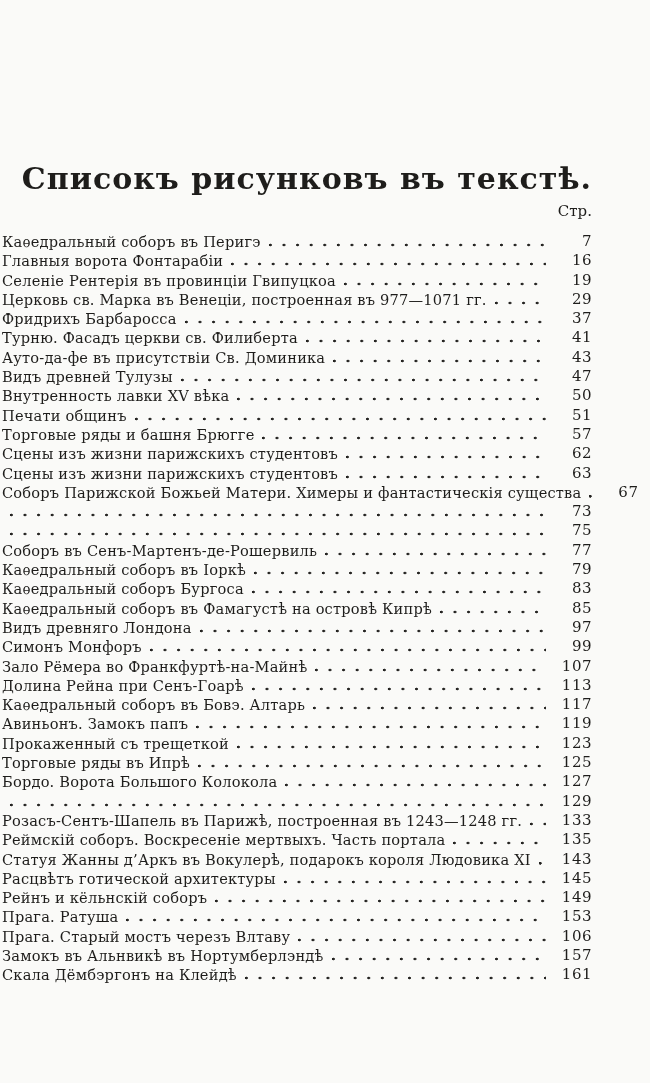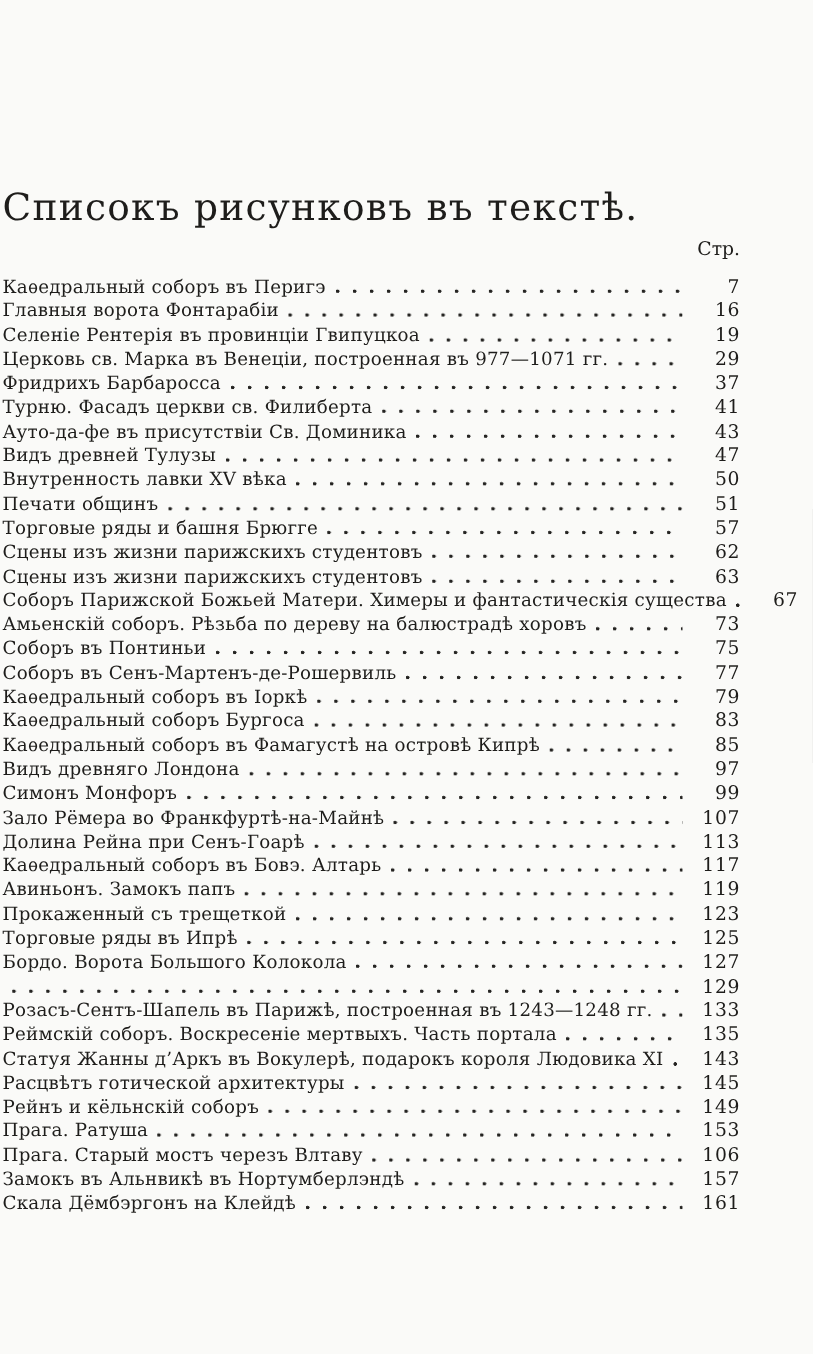--- a/index.html
+++ b/index.html
@@ -14,26 +14,26 @@
     margin: 0 auto;
     background: #fafaf8;
     overflow: hidden;
     font-family: "DejaVu Serif", "Liberation Serif", serif;
     color: #1e1d1b;
   }
   .content {
     padding: 148px 58px 0 2px; 
   }
   .title {
-    text-align: left;
+    text-align: right;
     font-size: 30px;
-    font-weight: normal;
+    font-weight: bold;
     letter-spacing: 1px;
     line-height: 38px;
-    margin: 0 0 4px 0;
+    margin: 12px 0 4px 0;
     white-space: nowrap;
   }
   .col-header {
     text-align: right;
     font-size: 15px;
     line-height: 18px;
     margin: 2px 0 12px 0;
   }
   .list {
     margin-top: 12px;
@@ -140,26 +140,24 @@
     <span class="t">Сцены изъ жизни парижскихъ студентовъ</span>
     <span class="leader"></span>
     <span class="p">63</span>
   </div>
         <div class="row">
     <span class="t">Соборъ Парижской Божьей Матери. Химеры и фантастическія существа</span>
     <span class="leader"></span>
     <span class="p">67</span>
   </div>
         <div class="row">
-    <span class="t">Амьенскій соборъ. Рѣзьба по дереву на балюстрадѣ хоровъ</span>
     <span class="leader"></span>
     <span class="p">73</span>
   </div>
         <div class="row">
-    <span class="t">Соборъ въ Понтиньи</span>
     <span class="leader"></span>
     <span class="p">75</span>
   </div>
         <div class="row">
     <span class="t">Соборъ въ Сенъ-Мартенъ-де-Рошервиль</span>
     <span class="leader"></span>
     <span class="p">77</span>
   </div>
         <div class="row">
     <span class="t">Каѳедральный соборъ въ Іоркѣ</span>

